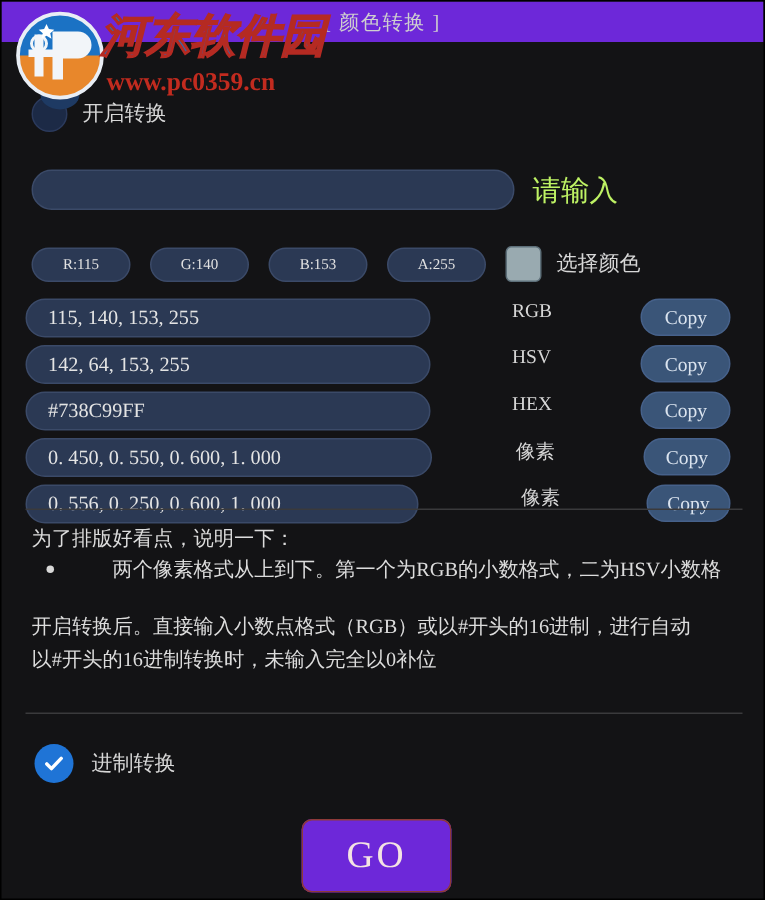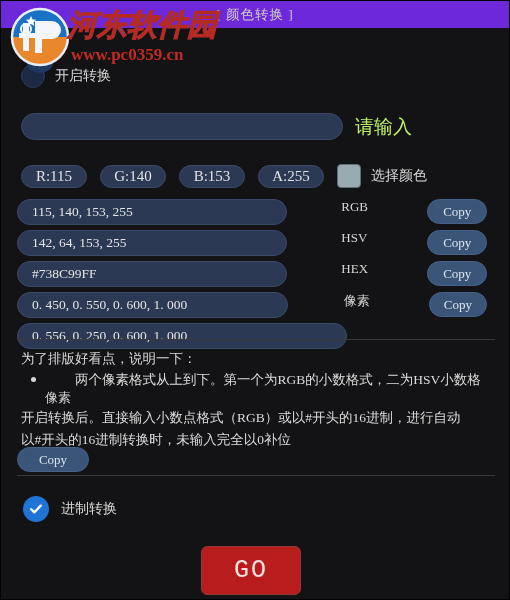--- a/index.html
+++ b/index.html
@@ -69,21 +69,21 @@
   .field.value{width:322px;}
   .side-label{
     margin-left:12px;font-size:19px;color:#bef264;white-space:nowrap;
   }
   
   .pillrow{position:absolute;left:20px;top:136px;display:flex;align-items:center;}
   .pill{
     background:#2b3954;border:1px solid #3b4a68;border-radius:14px;
     height:23px;min-width:66px;
     display:flex;align-items:center;justify-content:center;
-    font-size:15px;color:#e2e2e2;
+    font-size:10px;color:#e2e2e2;
     margin-right:13px;padding:0 6px;box-sizing:border-box;
   }
   .swatch{
     width:22px;height:22px;border-radius:4px;
     border:1px solid #5d6f79;margin-right:10px;
   }
   .swatch-label{font-size:14px;color:#d7d7d7;}
   
   .vrow{position:absolute;left:16px;width:470px;display:flex;align-items:flex-start;gap:40px;}
   .vrow .tag{
@@ -93,21 +93,21 @@
   .copybtn{
     background:#3a5578;border:1px solid #46618a;border-radius:13px;
     height:23px;width:70px;
     display:flex;align-items:center;justify-content:center;
     font-size:13px;color:#dbe4ef;cursor:pointer;
   }
   .vrow.r1{top:171px;}
   .vrow.r2{top:202px;}
   .vrow.r3{top:233px;}
   .vrow.r4{top:264px;}
-  .vrow.r5{top:295px;flex-direction:column;}
+  .vrow.r5{top:295px;}
   .vrow.r4 .field.value,.vrow.r5 .field.value{width:330px;}
   .vrow.r4 .tag,.vrow.r5 .tag{margin-left:16px;}
   .vrow.r5 .tag{margin-left:28px;}
   
   .divider{
     position:absolute;left:16px;width:478px;height:1px;
     background:#3a3a3c;
   }
   .d1{top:311px;}
   .d2{top:447px;}
@@ -222,21 +222,21 @@
 
     <div class="cbrow2">
       <div class="cb-checked" id="basecb" style="background: rgb(31, 116, 214);">
         <svg width="16" height="16" viewBox="0 0 16 16">
           <path d="M3.2 8.3 L6.3 11.4 L12.8 4.6" fill="none" stroke="#ffffff" stroke-width="2.3" stroke-linecap="round" stroke-linejoin="round"></path>
         </svg>
       </div>
       <div class="cb-label">进制转换</div>
     </div>
 
-    <div class="gobtn" id="gobtn" style="background: #b91c1c; font-family: Liberation Mono, monospace;">GO</div>
+    <div class="gobtn" id="gobtn" style="background: #6d28d9;">GO</div>
 
   </div>
 
   <div class="watermark">
     <svg class="wm-logo" viewBox="0 0 62 68">
       <ellipse cx="31" cy="56" rx="13" ry="10" fill="#1e3a63"></ellipse>
       <rect x="22" y="40" width="18" height="18" fill="#1e3a63"></rect>
       <circle cx="31" cy="30" r="28" fill="#1b72c4"></circle>
       <path d="M3 30 a28 28 0 0 0 56 0 z" fill="#e8872b"></path>
       <circle cx="31" cy="30" r="28" fill="none" stroke="#e9eef5" stroke-width="2.5"></circle>

